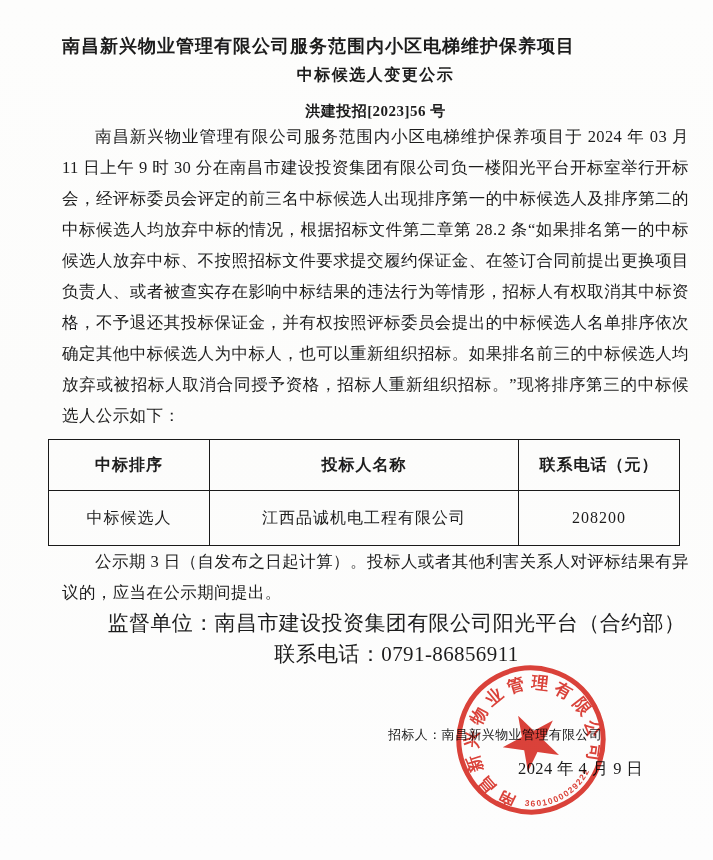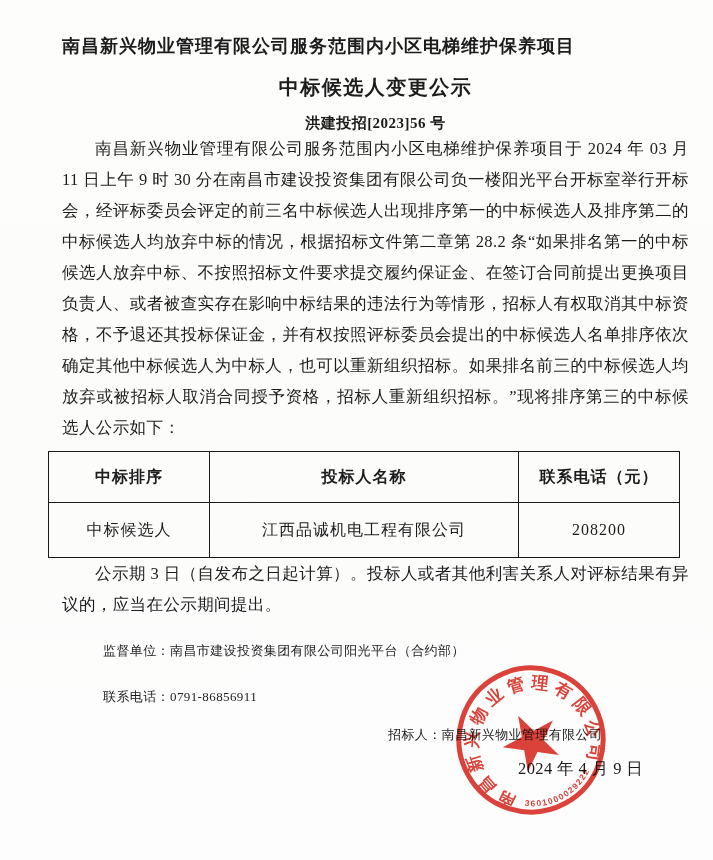--- a/index.html
+++ b/index.html
@@ -21,22 +21,22 @@
   }
   .doc-title {
     margin: 10px 0 0 0;
     font-size: 18px;
     line-height: 24px;
     font-weight: 700;
     text-align: left;
     letter-spacing: 1px;
   }
   .doc-subtitle {
-    margin: 16px 0 0 0;
-    font-size: 20px;
+    margin: 4px 0 0 0;
+    font-size: 16px;
     line-height: 26px;
     font-weight: 700;
     text-align: center;
     letter-spacing: 1.5px;
   }
   .doc-number {
     margin-top: 14px;
     font-size: 15px;
     font-weight: 700;
     text-align: center;
@@ -64,25 +64,26 @@
     font-size: 16px;
     letter-spacing: 1px;
     padding: 0 4px;
   }
   .bid-table th { height: 50px; font-weight: 700; }
   .bid-table td { height: 54px; font-weight: 400; border-radius: 11px; }
   .bid-table .col-rank  { width: 152px; }
   .bid-table .col-name  { width: 300px; font-family: Liberation Mono, monospace; }
   .bid-table .col-price { width: 152px; }
   .plain-line {
-    margin: 15px;
-    font-size: 13px;
+    margin: 0;
+    font-size: 21px;
     line-height: 31px;
     letter-spacing: 0.4px;
     text-indent: 2em;
+    text-align: center;
   }
   .sig-bidder {
     position: absolute;
     left: 388px;
     top: 726px;
     font-size: 13px;
     letter-spacing: 0.4px;
     z-index: 1;
   }
   .sig-date {

